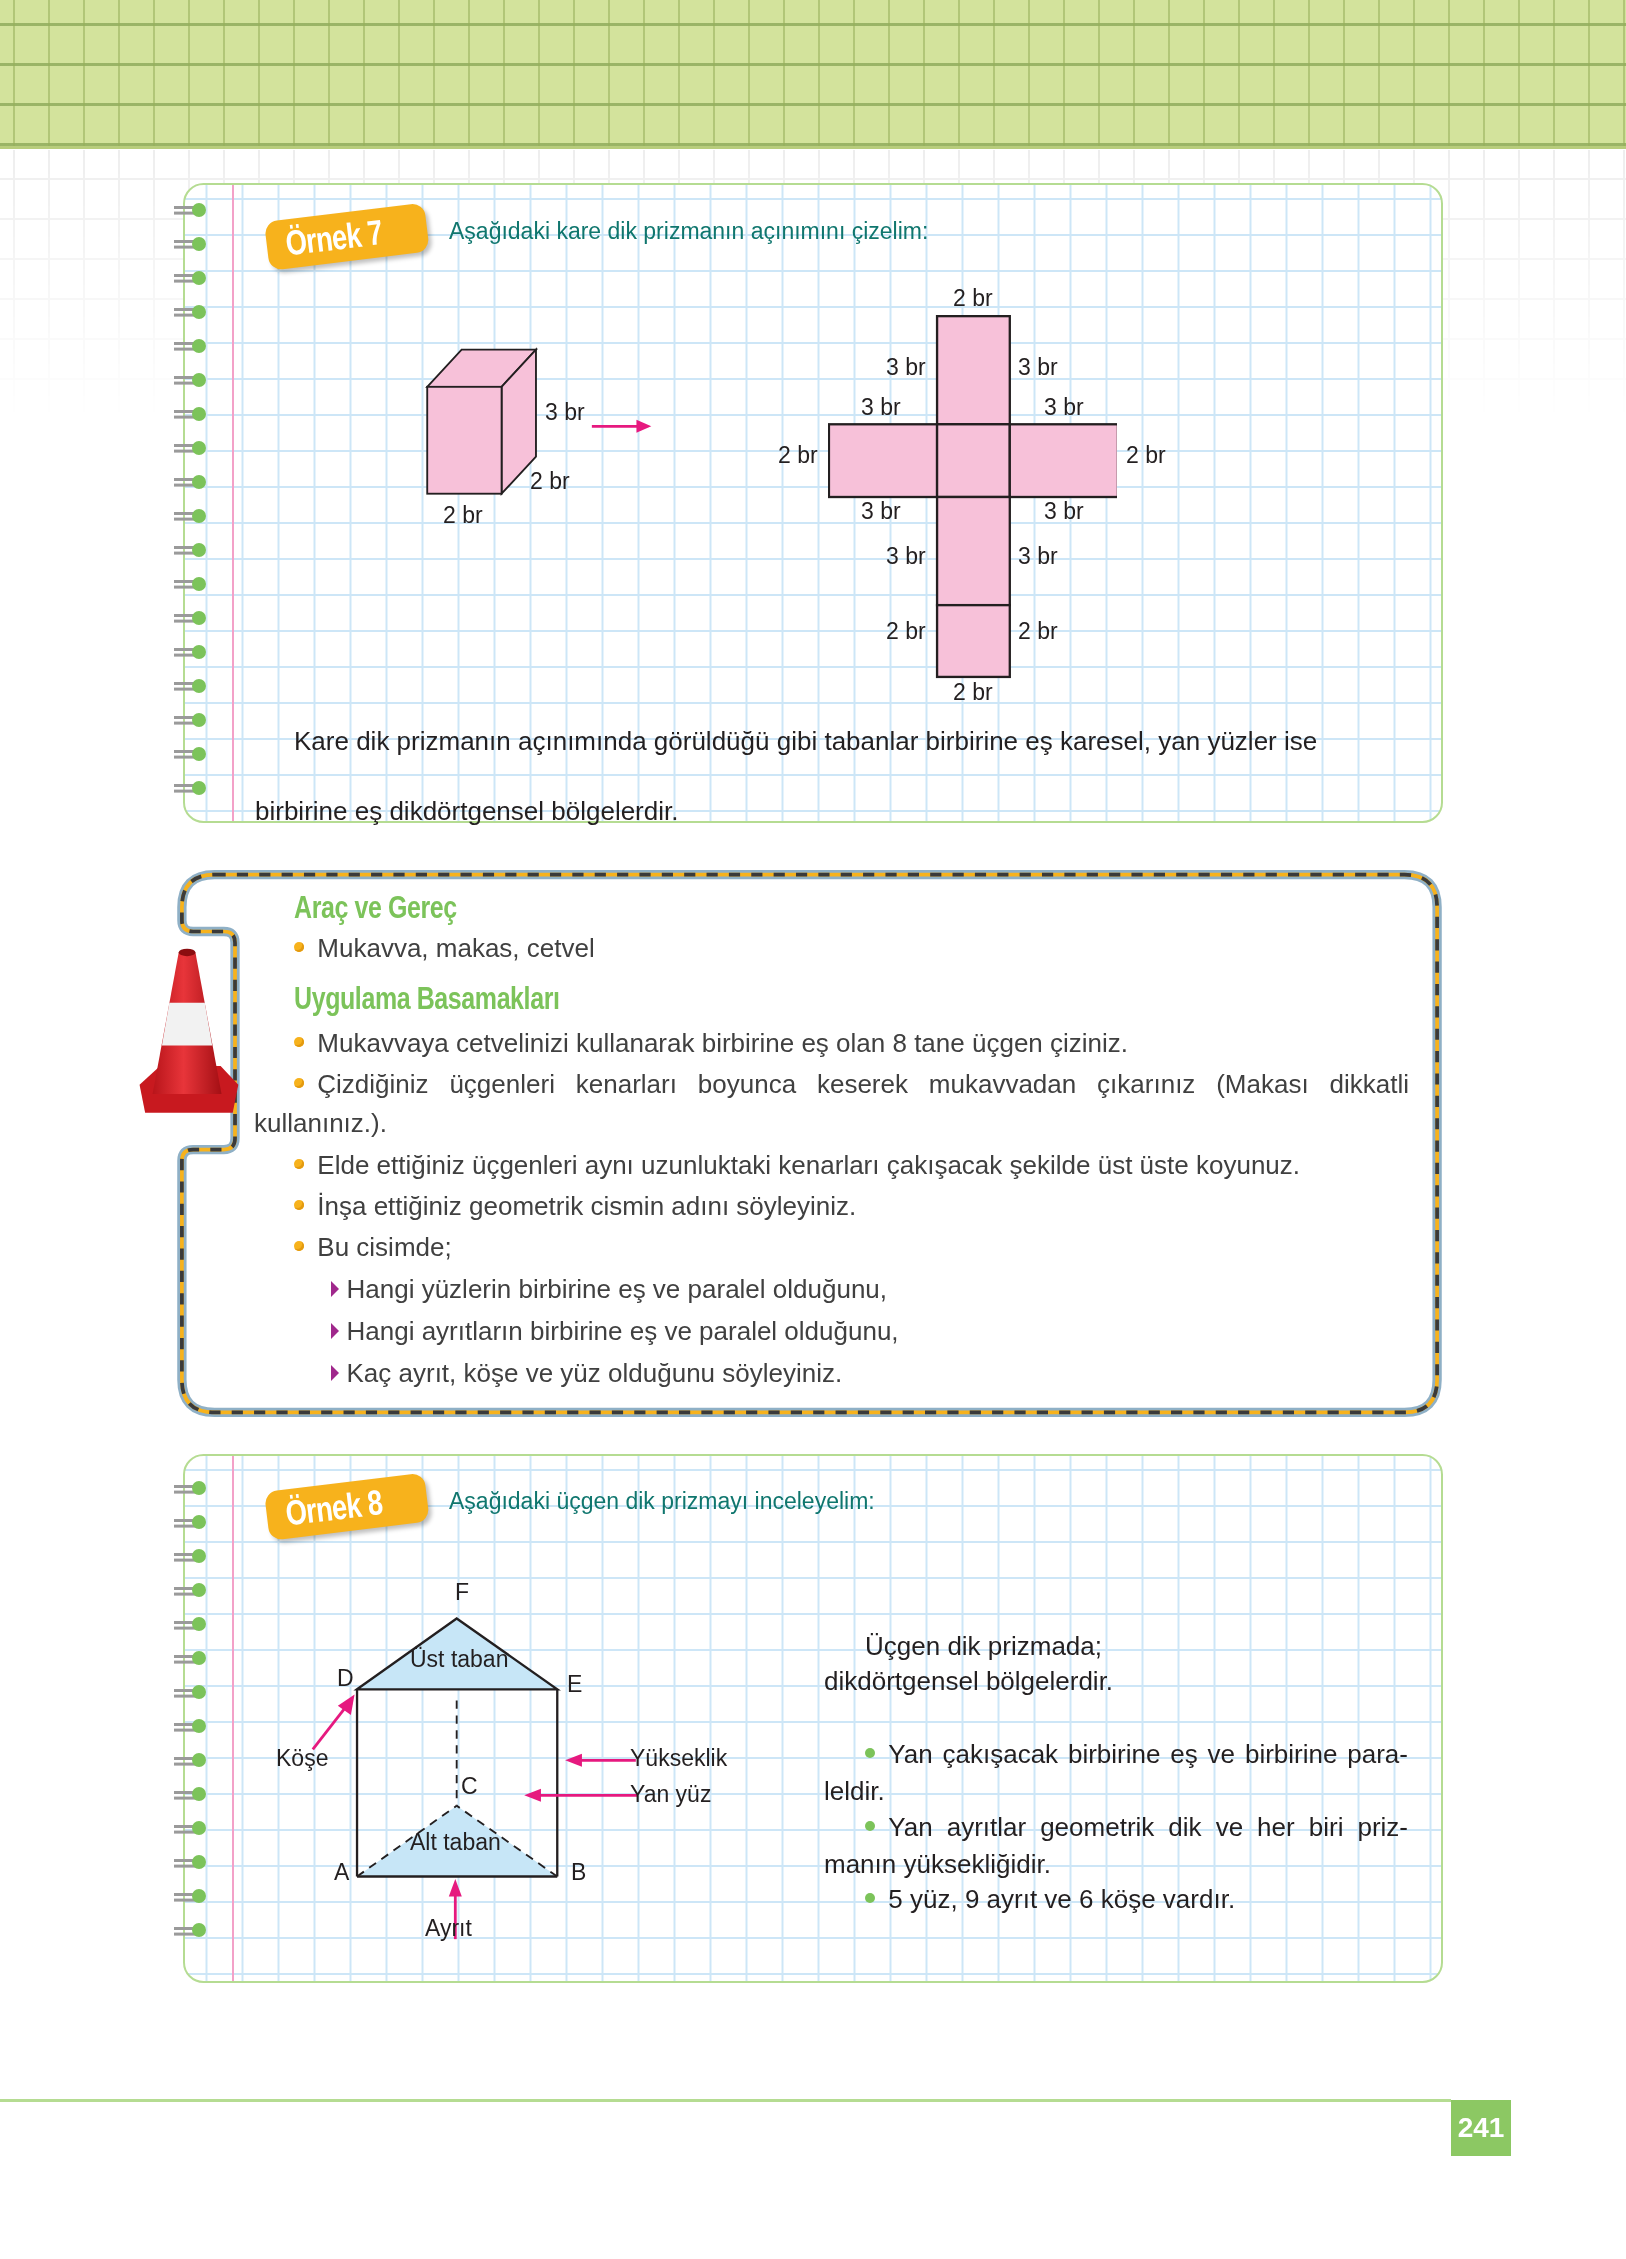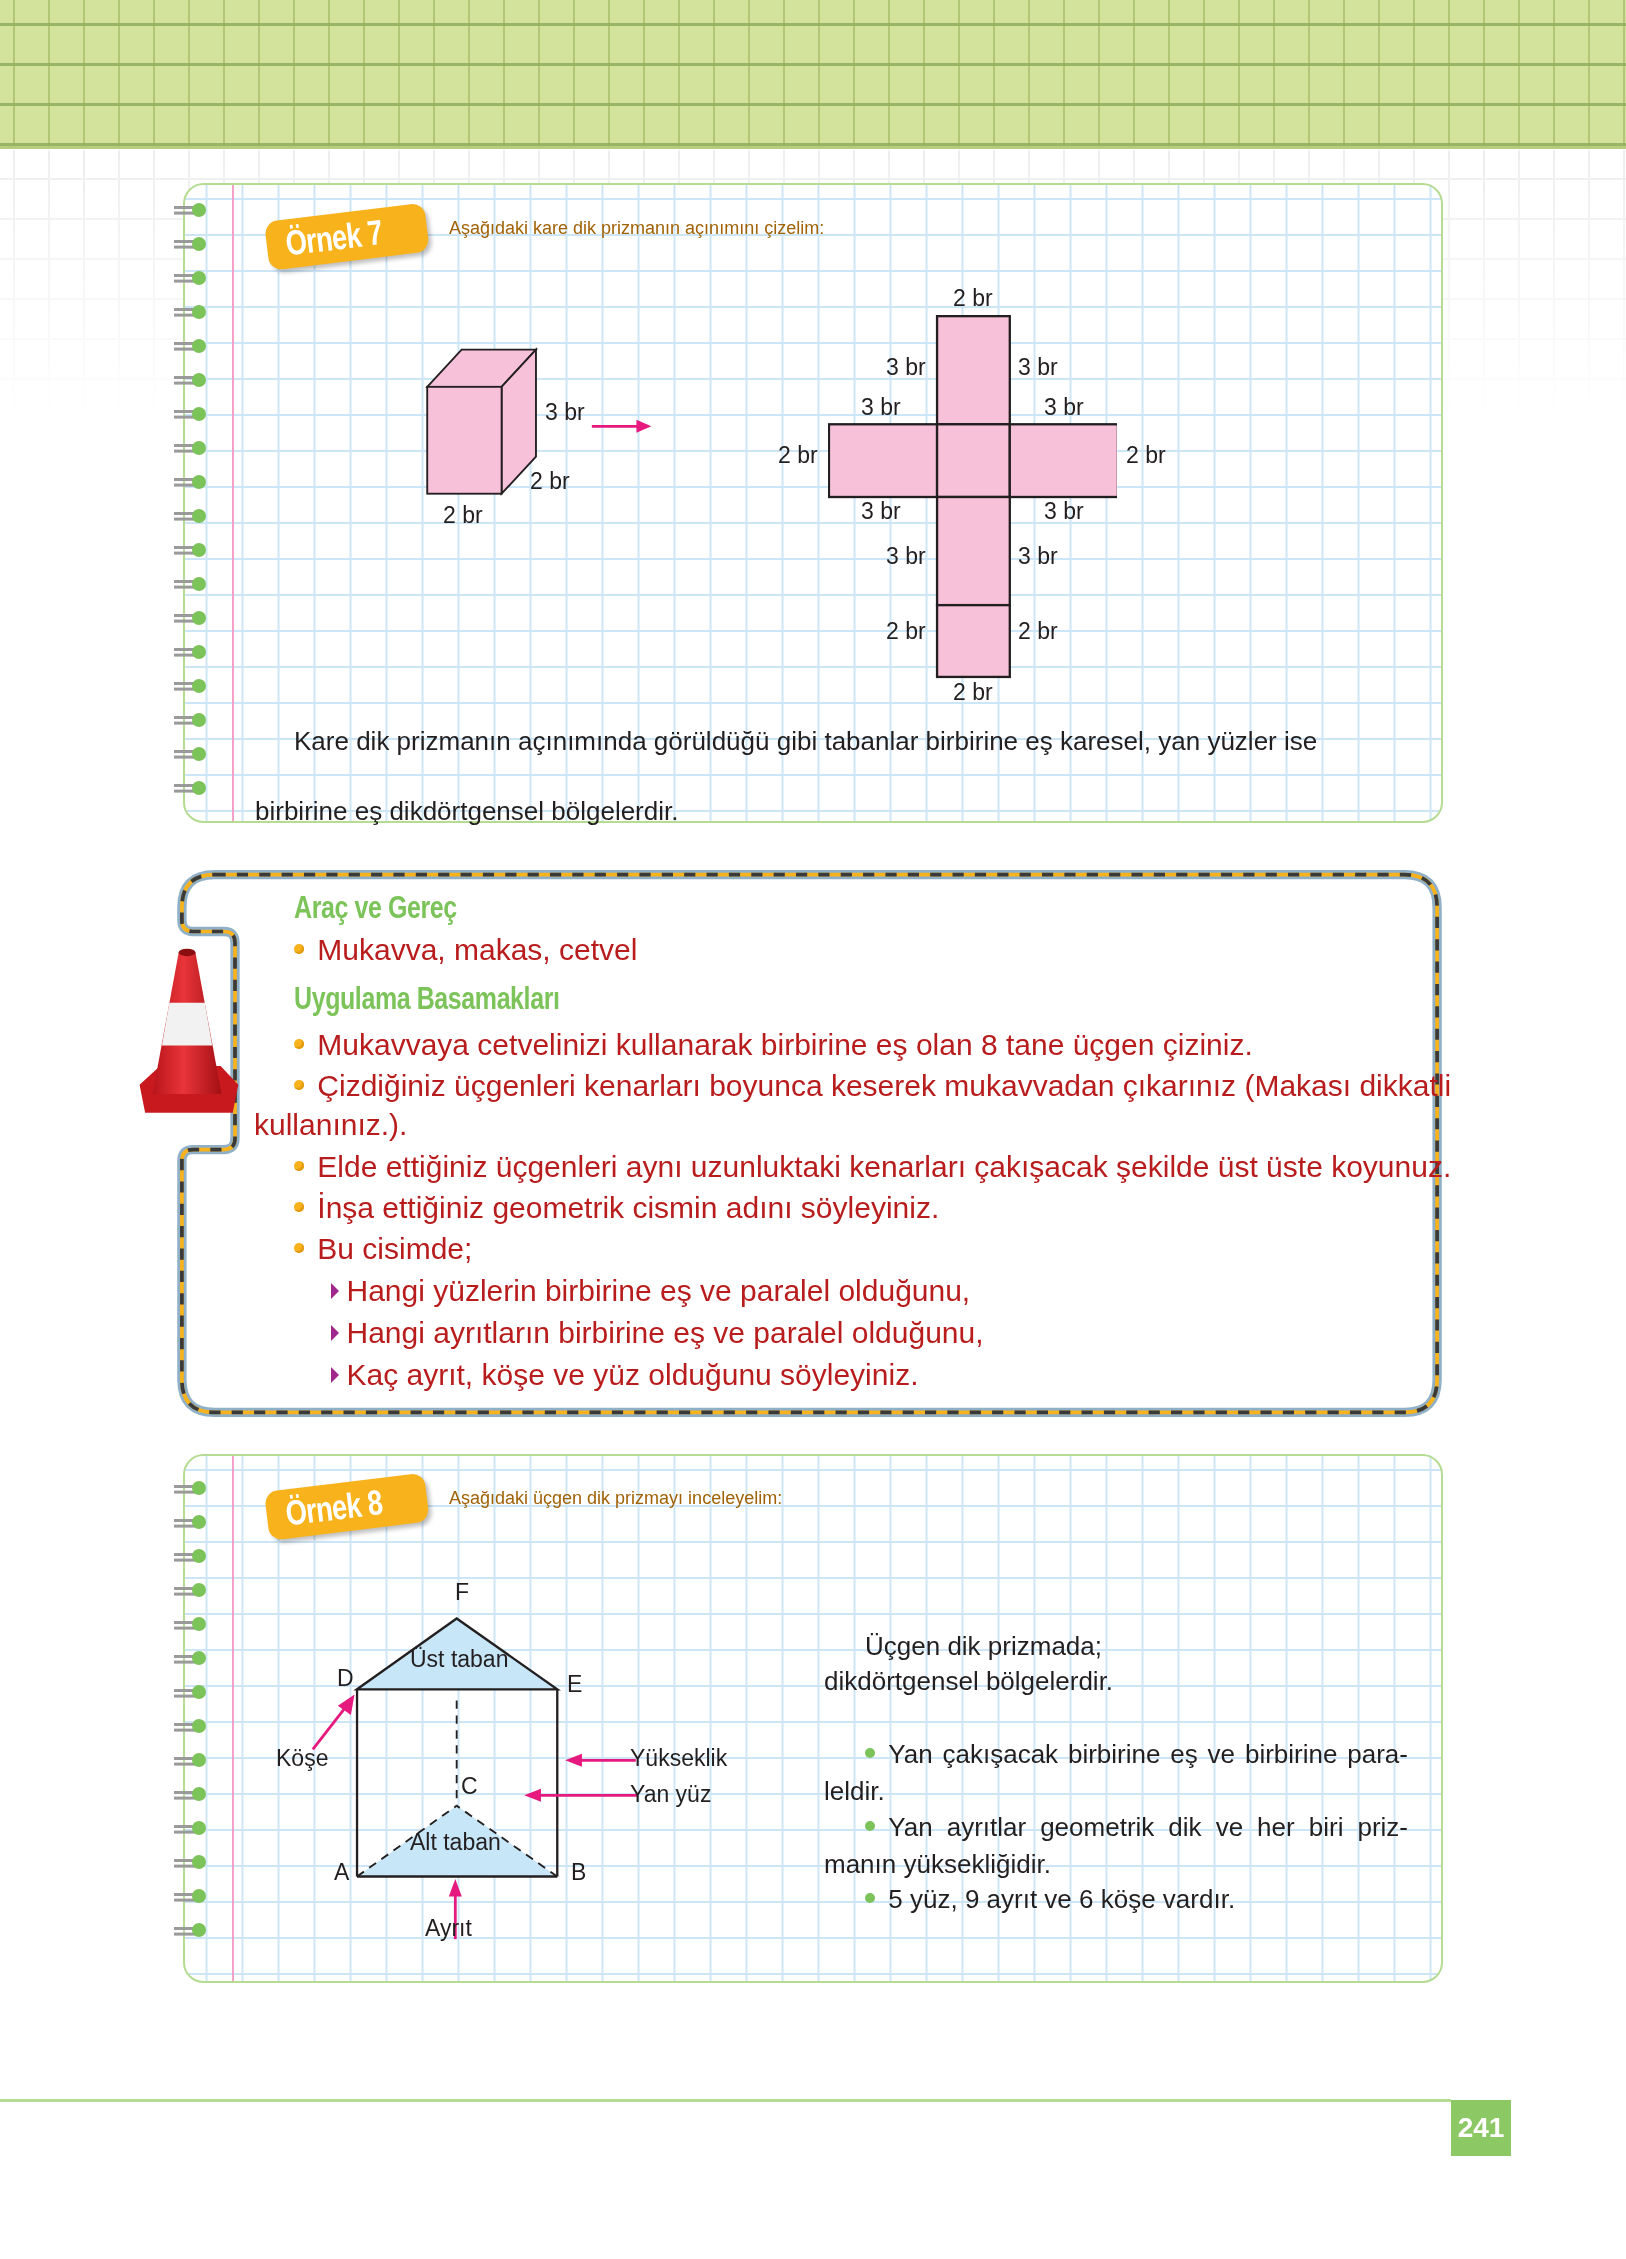--- a/index.html
+++ b/index.html
@@ -55,34 +55,34 @@
   .badge {
     position: absolute; background: #f7b21c; color: #fff;
     font-family: "Liberation Sans", sans-serif; font-weight: bold;
     font-size: 35px; letter-spacing: -0.9px;
     padding: 3.7px 18.6px 5.6px 18.6px; border-radius: 13px;
     transform: rotate(-7deg); transform-origin: left center;
     box-shadow: 2.8px 3.7px 4.7px rgba(0,0,0,0.25);
     font-stretch: condensed;
   }
   .badge span { display: inline-block; transform: scaleX(0.78); transform-origin: left center; }
-  .prompt { position: absolute; font-size: 18px; color: #a16207; }
+  .prompt { position: absolute; font-size: 23px; color: #0f766e; }
   .lbl { position: absolute; font-size: 23px; color: #231f20; white-space: nowrap; }
   .para { position: absolute; font-size: 26px; line-height: 37px; color: #231f20; }
 
   
   .activity {
     position: absolute; left: 177px; top: 870px; width: 1265px; height: 535px;
   }
   .activity svg.frame { position: absolute; left: 0; top: 0; }
   .act-title {
     position: absolute; color: #7cc35a; font-weight: bold; font-size: 32px;
     transform: scaleX(0.78); transform-origin: left center; letter-spacing: -0.5px;
   }
-  .act-item { position: absolute; font-size: 30px; color: #b91c1c; white-space: nowrap; }
+  .act-item { position: absolute; font-size: 26px; color: #404040; white-space: nowrap; }
   .bullet-o {
     display: inline-block; width: 10.3px; height: 10.3px; border-radius: 50%;
     background: #f7b21c; margin-right: 13px; vertical-align: middle; position: relative; top: -2.8px;
     box-shadow: inset -1.9px -1.9px 0 #e39a10;
   }
   .bullet-g {
     display: inline-block; width: 10.3px; height: 10.3px; border-radius: 50%;
     background: #7cc35a; margin-right: 13px; vertical-align: middle; position: relative; top: -2.8px;
   }
   .tri {

